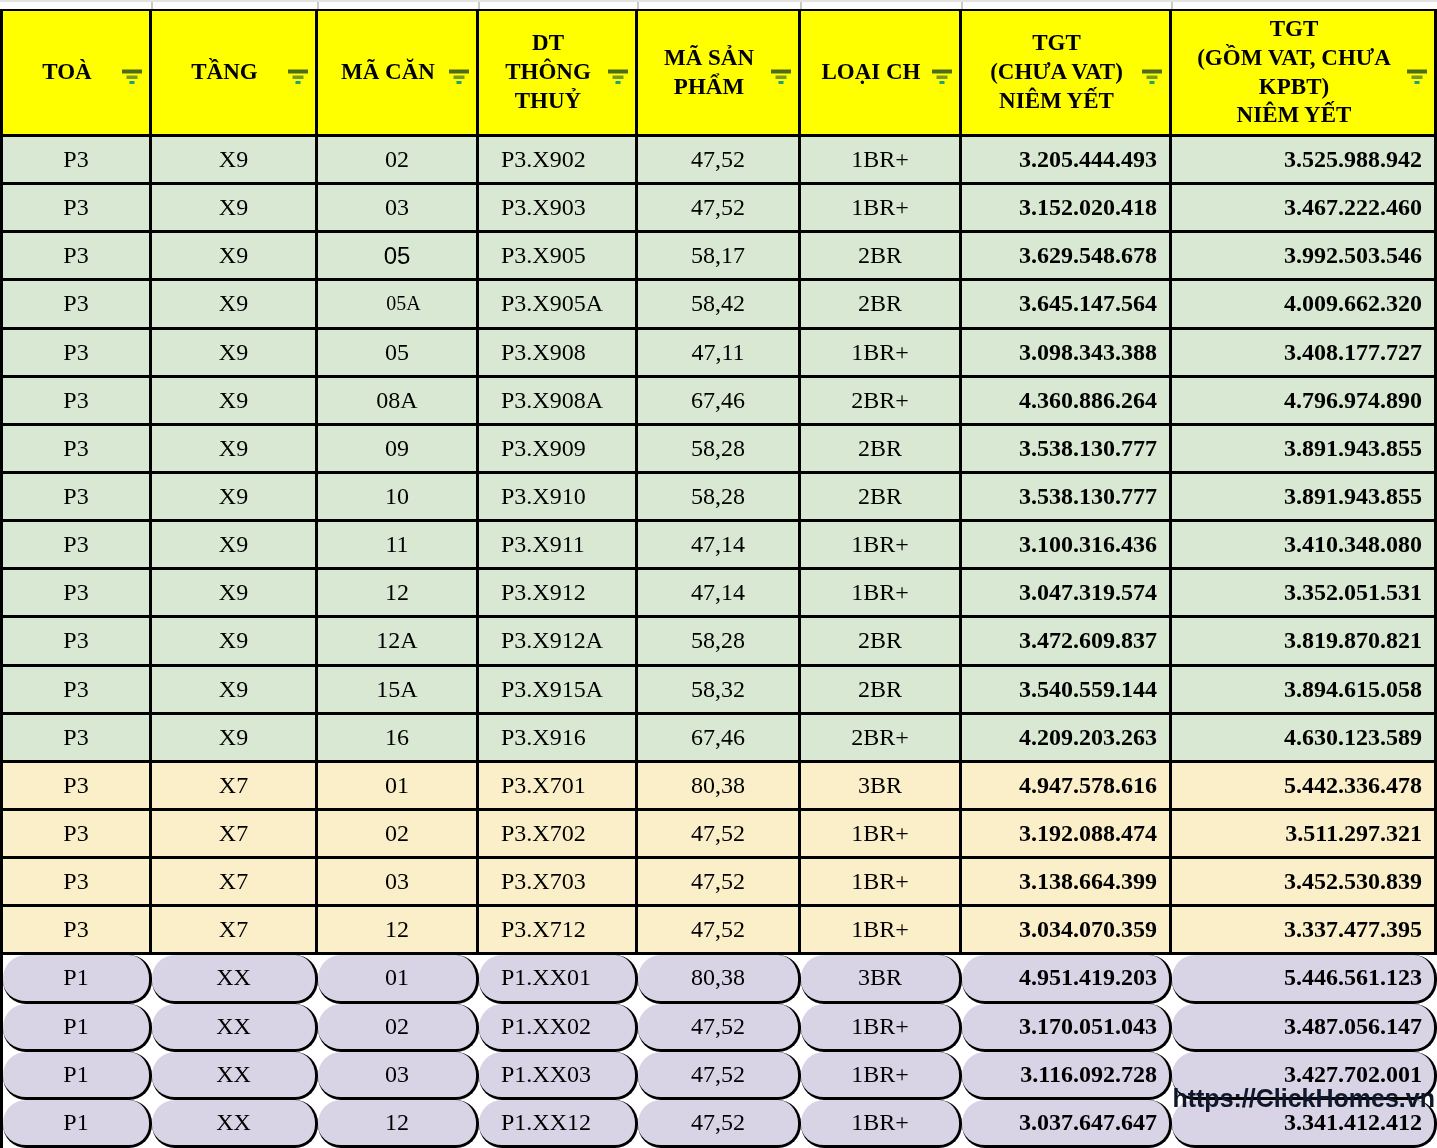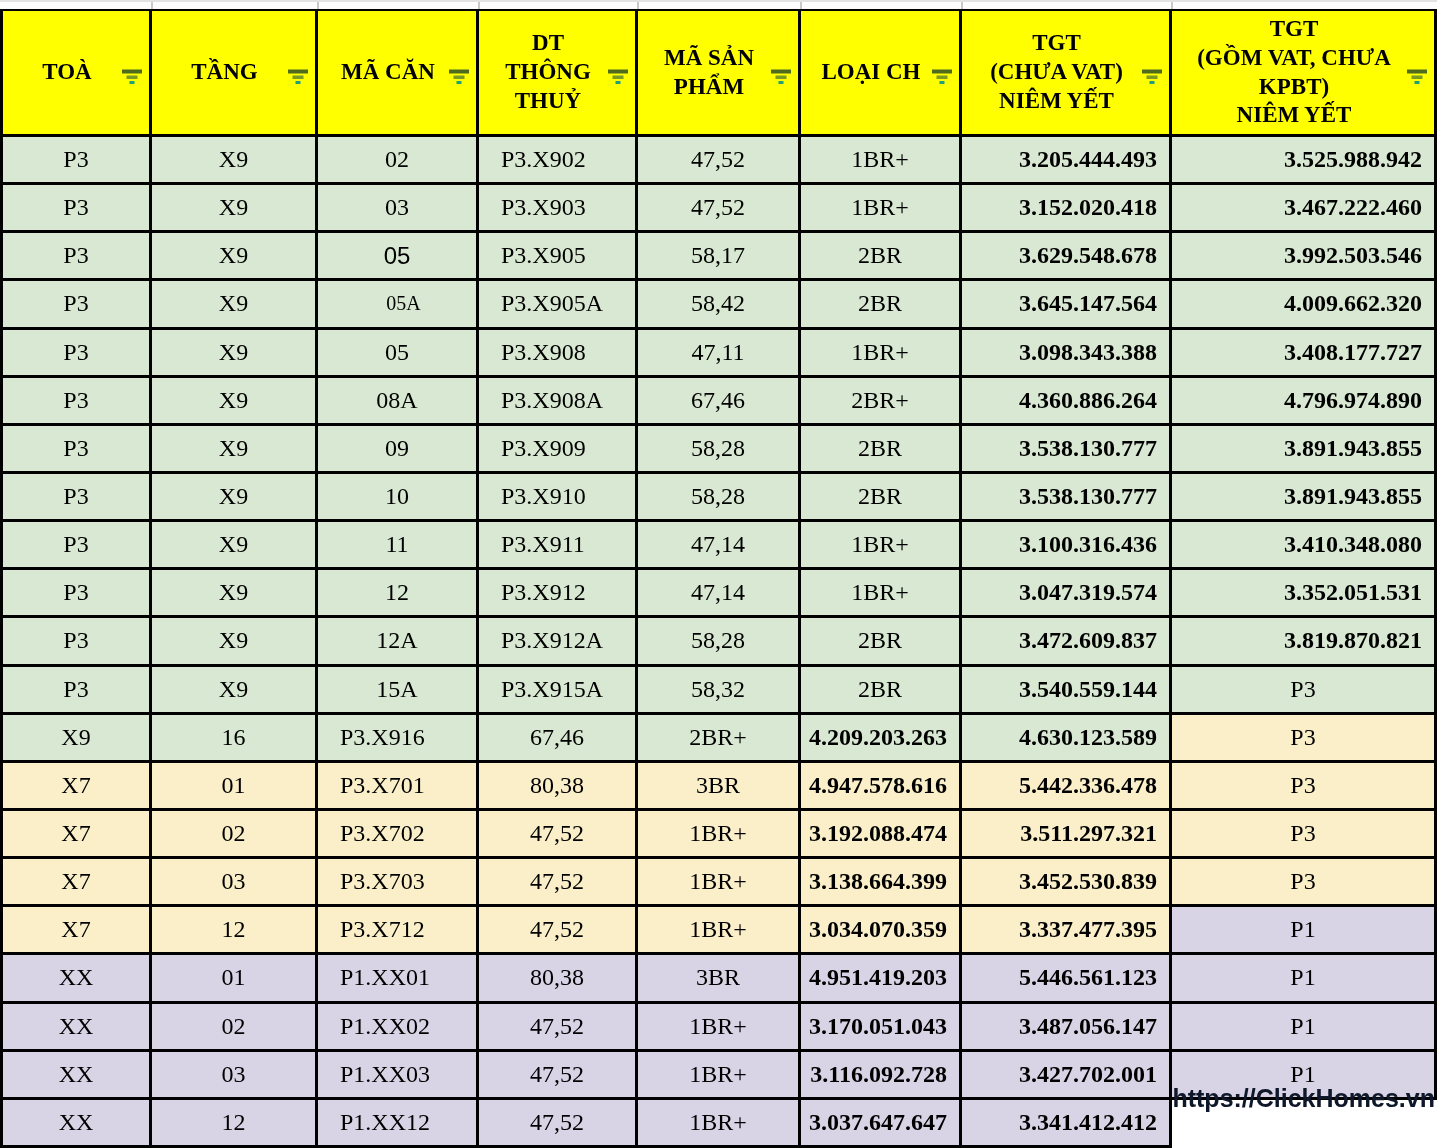--- a/index.html
+++ b/index.html
@@ -38,21 +38,21 @@
     display:flex;align-items:center;
     font-size:24px;color:#000;
     box-sizing:border-box;padding:0 6px;
     overflow:hidden;
   }
   .al-c{justify-content:center;}
   .al-l{justify-content:flex-start;padding-left:22px;}
   .al-r{justify-content:flex-end;padding-right:12px;font-weight:bold;}
   .sec-x9{background:#d9e8d2;}
   .sec-x7{background:#faefc8;}
-  .sec-xx{background:#d9d3e6;}
+  .sec-xx{background:#d9d3e6;border-radius:23px;}
   .can-sans{font-family:Liberation Sans, sans-serif;font-size:24px;}
   .can-small{font-size:20px;padding-left:19px;}
   .watermark{
     position:absolute;top:1084px;right:2px;z-index:5;
     font-family:"Liberation Sans", sans-serif;font-weight:700;font-size:25px;color:#0f172a;
   }
 </style>
 </head>
 <body>
 
@@ -227,20 +227,21 @@
     <div class="cell al-c sec-x9">2BR</div>
     <div class="cell al-r sec-x9">3.472.609.837</div>
     <div class="cell al-r sec-x9">3.819.870.821</div>
     <div class="cell al-c sec-x9">P3</div>
     <div class="cell al-c sec-x9">X9</div>
     <div class="cell al-c sec-x9">15A</div>
     <div class="cell al-l sec-x9">P3.X915A</div>
     <div class="cell al-c sec-x9">58,32</div>
     <div class="cell al-c sec-x9">2BR</div>
     <div class="cell al-r sec-x9">3.540.559.144</div>
+    <div class="cell al-r sec-x9">3.894.615.058</div>
     <div class="cell al-c sec-x9">P3</div>
     <div class="cell al-c sec-x9">X9</div>
     <div class="cell al-c sec-x9">16</div>
     <div class="cell al-l sec-x9">P3.X916</div>
     <div class="cell al-c sec-x9">67,46</div>
     <div class="cell al-c sec-x9">2BR+</div>
     <div class="cell al-r sec-x9">4.209.203.263</div>
     <div class="cell al-r sec-x9">4.630.123.589</div>
     <div class="cell al-c sec-x7">P3</div>
     <div class="cell al-c sec-x7">X7</div>

